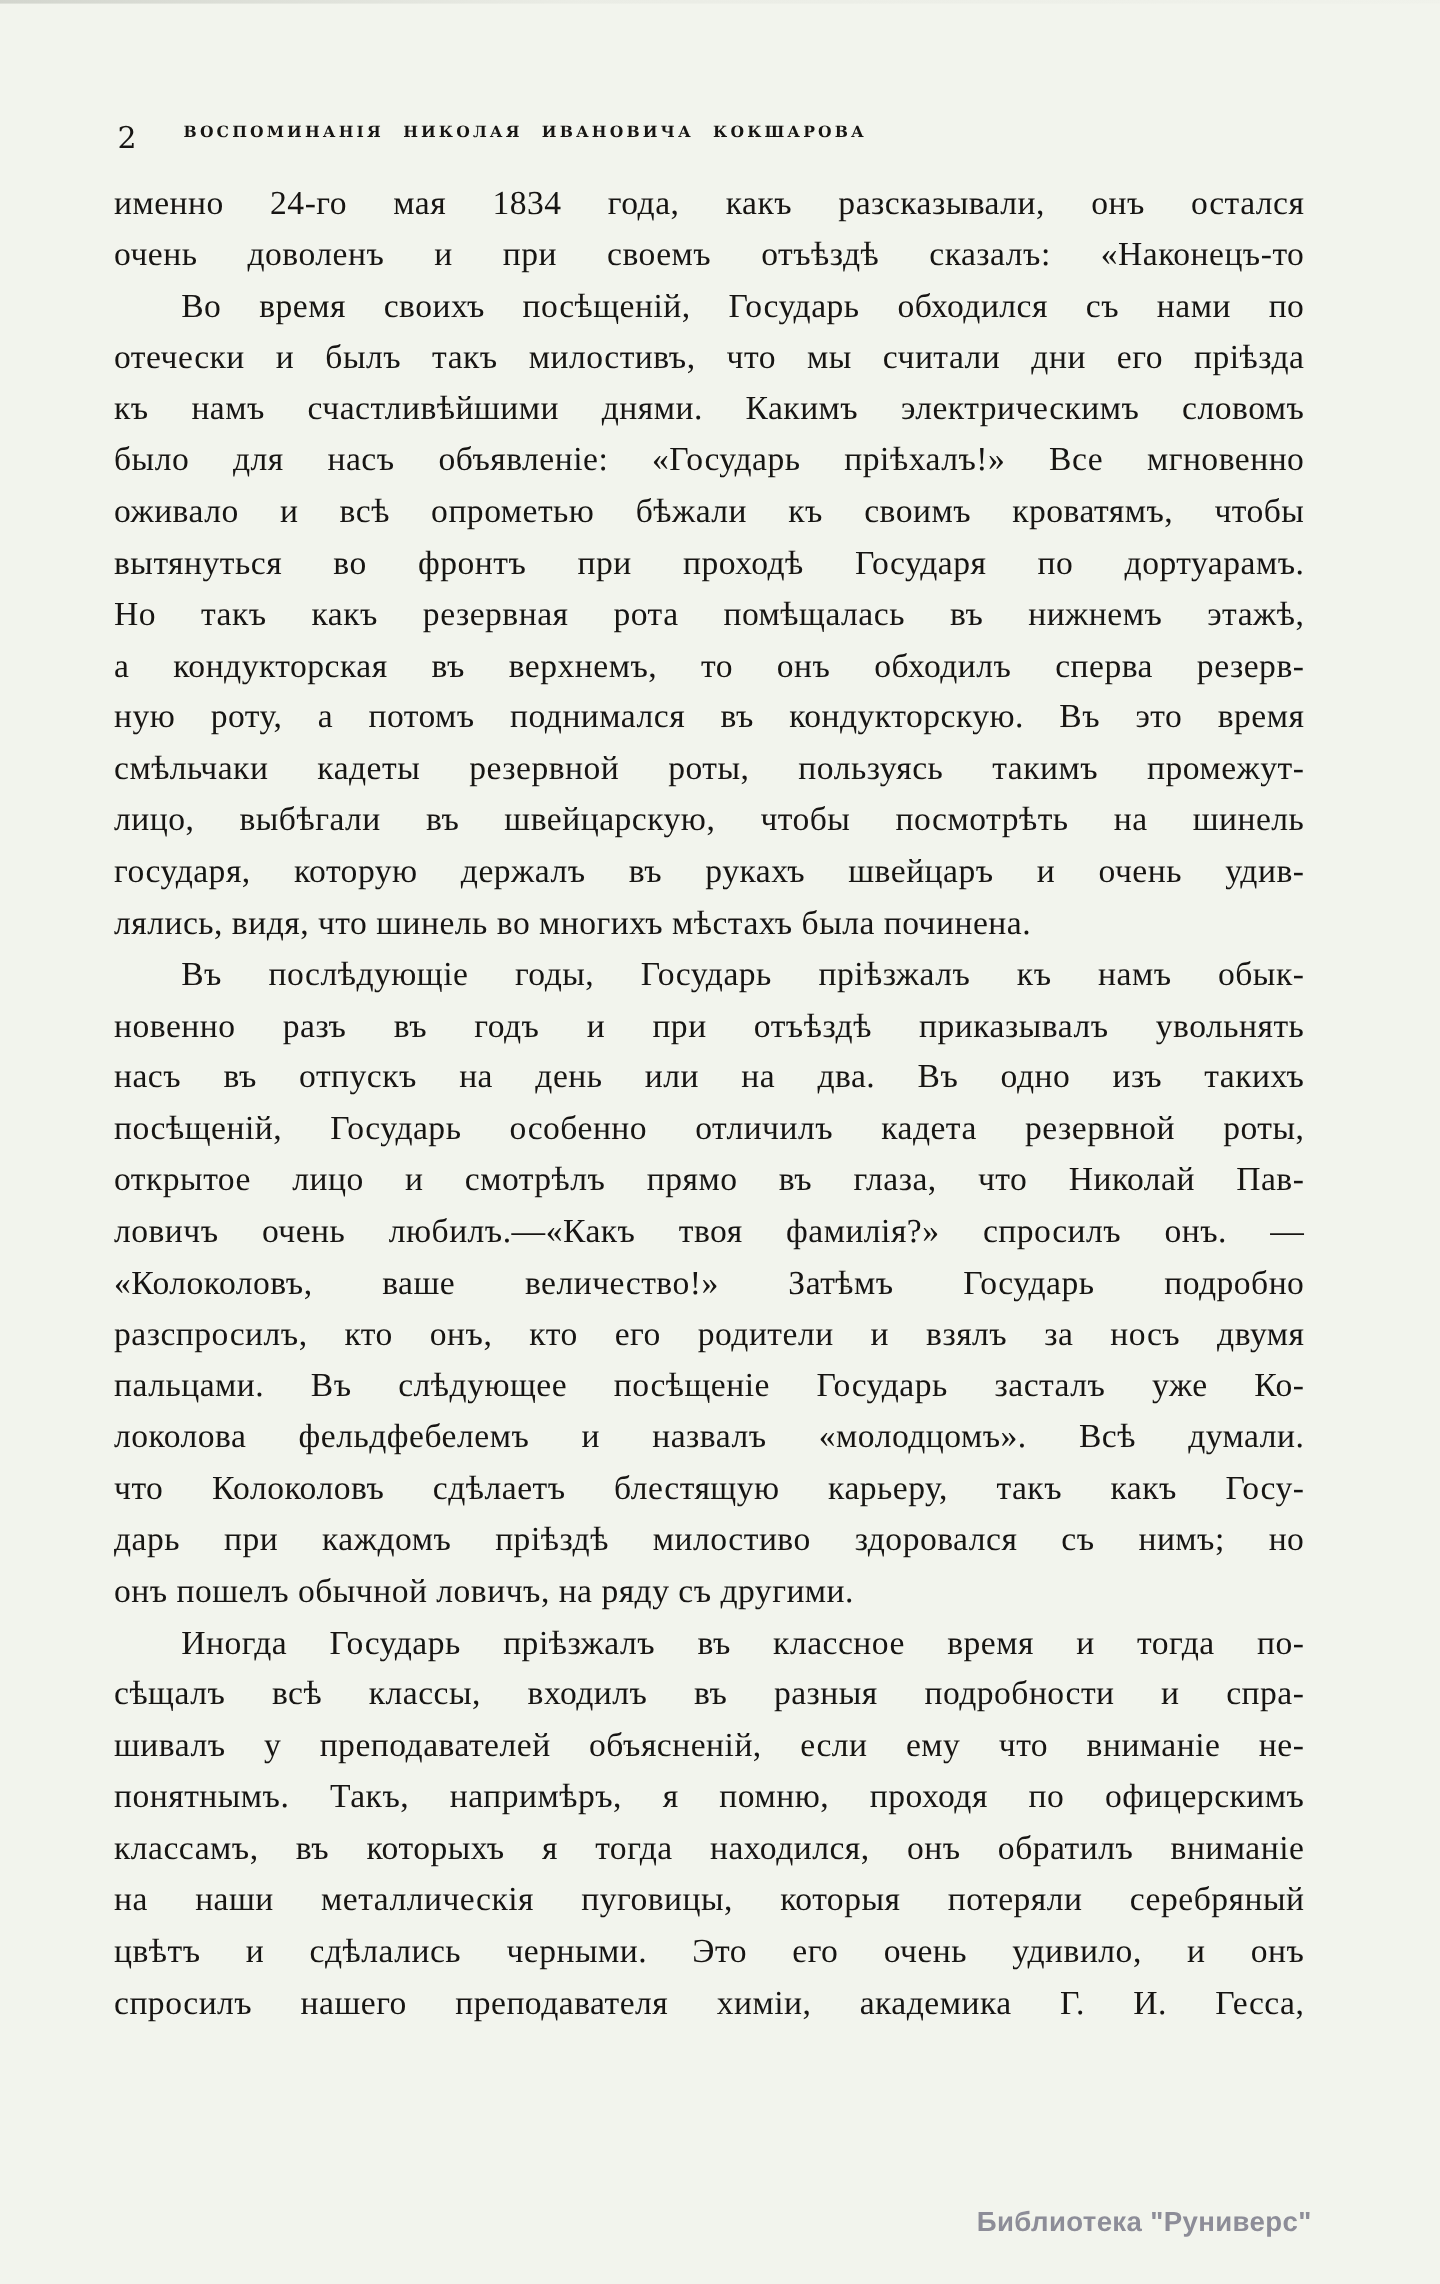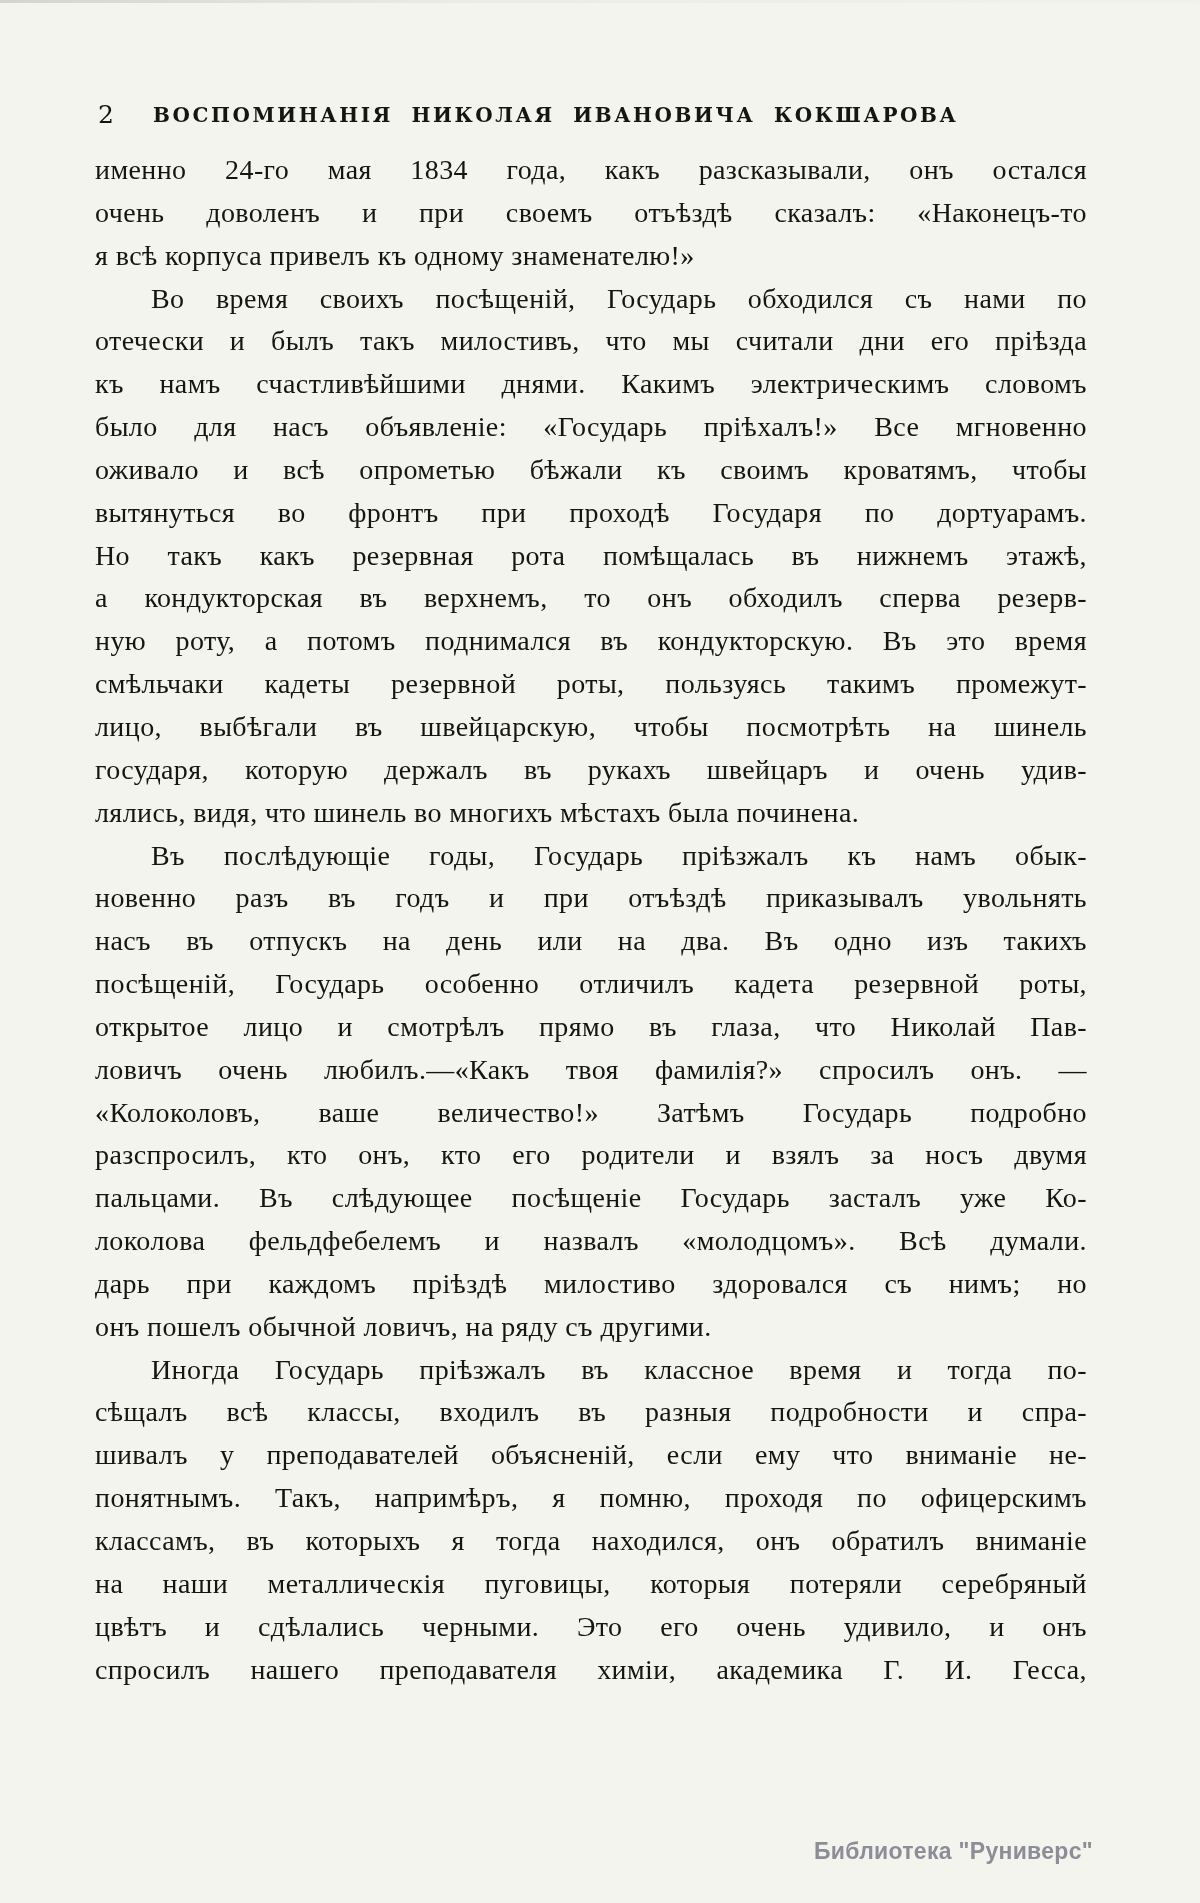--- a/index.html
+++ b/index.html
@@ -24,23 +24,23 @@
   }
   .header{
     position:absolute;top:98px;left:95px;width:992px;height:34px;
   }
   .page-number{
     position:absolute;left:3px;top:2px;
     font-size:25px;letter-spacing:1px;
   }
   .running-title{
     position:absolute;left:58px;top:5px;width:700px;
-    text-align:center;
+    text-align:left;
     font-weight:bold;
-    font-size:20px;
+    font-size:13px;
     letter-spacing:2.6px;
     word-spacing:9px;
     white-space:nowrap;
   }
   .text-block{
     position:absolute;top:149px;left:95px;width:992px;
     font-size:28px;
     font-family:Liberation Serif, serif;
   }
   .line{
@@ -68,21 +68,20 @@
 <div class="scan-edge"></div>
 
 <div class="header">
   <div class="page-number">2</div>
   <div class="running-title">ВОСПОМИНАНІЯ НИКОЛАЯ ИВАНОВИЧА КОКШАРОВА</div>
 </div>
 
 <div class="text-block" id="text-block">
     <div class="line">именно 24-го мая 1834 года, какъ разсказывали, онъ остался</div>
     <div class="line">очень доволенъ и при своемъ отъѣздѣ сказалъ: «Наконецъ-то</div>
-    <div class="line last">я всѣ корпуса привелъ къ одному знаменателю!»</div>
     <div class="line indent">Во время своихъ посѣщеній, Государь обходился съ нами по</div>
     <div class="line">отечески и былъ такъ милостивъ, что мы считали дни его пріѣзда</div>
     <div class="line">къ намъ счастливѣйшими днями. Какимъ электрическимъ словомъ</div>
     <div class="line">было для насъ объявленіе: «Государь пріѣхалъ!» Все мгновенно</div>
     <div class="line">оживало и всѣ опрометью бѣжали къ своимъ кроватямъ, чтобы</div>
     <div class="line">вытянуться во фронтъ при проходѣ Государя по дортуарамъ.</div>
     <div class="line">Но такъ какъ резервная рота помѣщалась въ нижнемъ этажѣ,</div>
     <div class="line">а кондукторская въ верхнемъ, то онъ обходилъ сперва резерв-</div>
     <div class="line">ную роту, а потомъ поднимался въ кондукторскую. Въ это время</div>
     <div class="line">смѣльчаки кадеты резервной роты, пользуясь такимъ промежут-</div>
@@ -92,20 +91,21 @@
     <div class="line indent">Въ послѣдующіе годы, Государь пріѣзжалъ къ намъ обык-</div>
     <div class="line">новенно разъ въ годъ и при отъѣздѣ приказывалъ увольнять</div>
     <div class="line">насъ въ отпускъ на день или на два. Въ одно изъ такихъ</div>
     <div class="line">посѣщеній, Государь особенно отличилъ кадета резервной роты,</div>
     <div class="line">открытое лицо и смотрѣлъ прямо въ глаза, что Николай Пав-</div>
     <div class="line">ловичъ очень любилъ.—«Какъ твоя фамилія?» спросилъ онъ. —</div>
     <div class="line">«Колоколовъ, ваше величество!» Затѣмъ Государь подробно</div>
     <div class="line">разспросилъ, кто онъ, кто его родители и взялъ за носъ двумя</div>
     <div class="line">пальцами. Въ слѣдующее посѣщеніе Государь засталъ уже Ко-</div>
     <div class="line">локолова фельдфебелемъ и назвалъ «молодцомъ». Всѣ думали.</div>
+    <div class="line">что Колоколовъ сдѣлаетъ блестящую карьеру, такъ какъ Госу-</div>
     <div class="line">дарь при каждомъ пріѣздѣ милостиво здоровался съ нимъ; но</div>
     <div class="line last">онъ пошелъ обычной ловичъ, на ряду съ другими.</div>
     <div class="line indent">Иногда Государь пріѣзжалъ въ классное время и тогда по-</div>
     <div class="line">сѣщалъ всѣ классы, входилъ въ разныя подробности и спра-</div>
     <div class="line">шивалъ у преподавателей объясненій, если ему что вниманіе не-</div>
     <div class="line">понятнымъ. Такъ, напримѣръ, я помню, проходя по офицерскимъ</div>
     <div class="line">классамъ, въ которыхъ я тогда находился, онъ обратилъ вниманіе</div>
     <div class="line">на наши металлическія пуговицы, которыя потеряли серебряный</div>
     <div class="line">цвѣтъ и сдѣлались черными. Это его очень удивило, и онъ</div>
     <div class="line">спросилъ нашего преподавателя химіи, академика Г. И. Гесса,</div>

